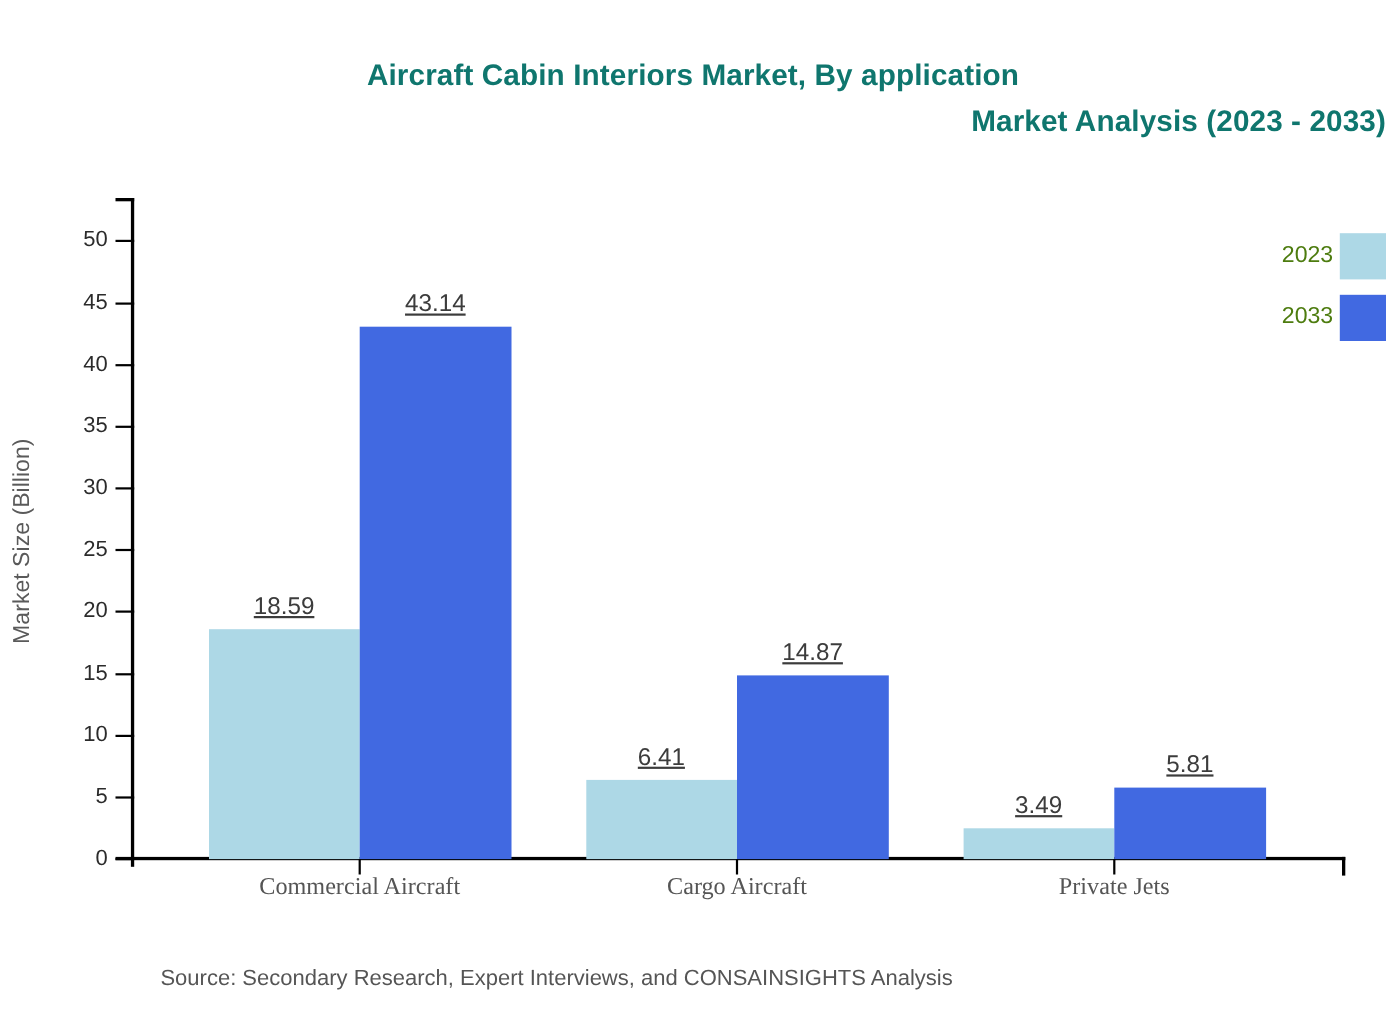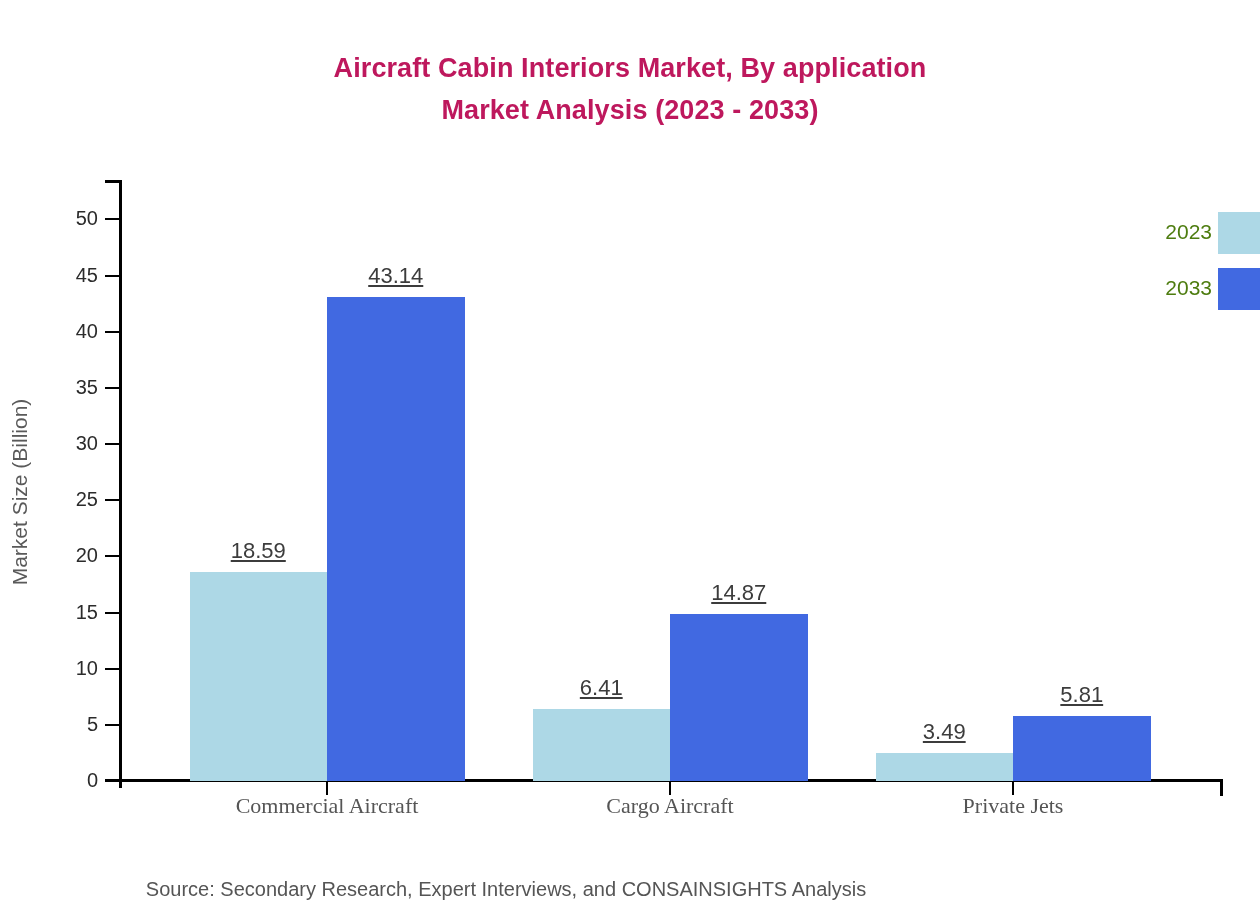--- a/index.html
+++ b/index.html
@@ -31,24 +31,24 @@
     left: 0;
     top: 48px;
     width: 1260px;
     text-align: center;
     line-height: 40px;
   }
   .title-line {
     display: block;
     font-size: 27px;
     font-weight: bold;
-    color: #be185d;
+    color: #0f766e;
     letter-spacing: 0.1px;
   }
-  .title-line.second { margin-top: 2px; }
+  .title-line.second { margin-top: 2px; text-align: right; }
 
   
   .plot-area {
     position: absolute;
     left: 122px;
     top: 197px;
     width: 1101px;
     height: 584px;
   }
 

